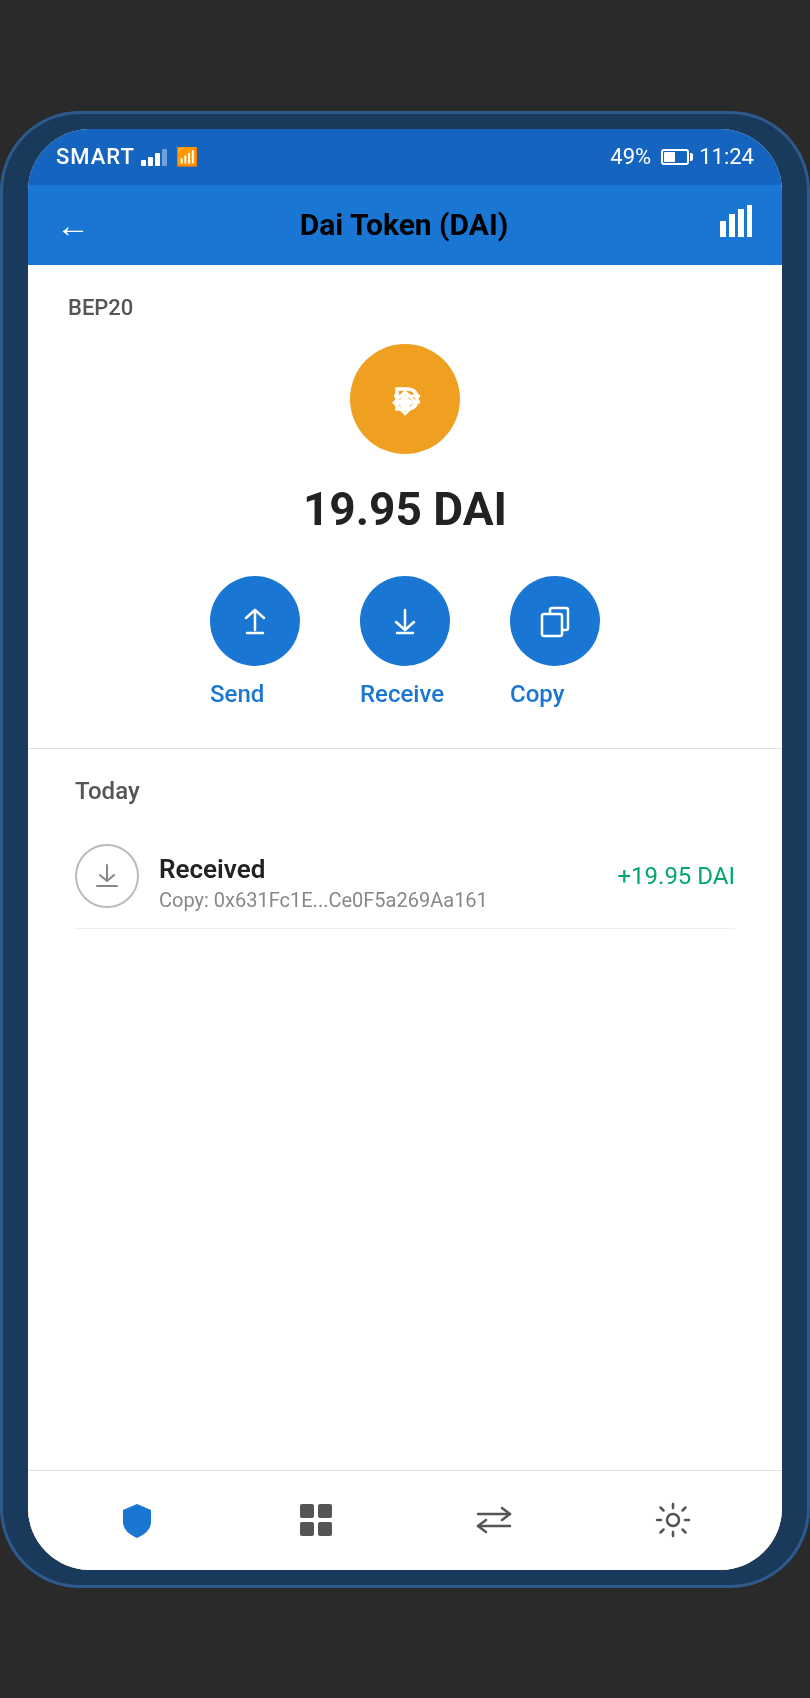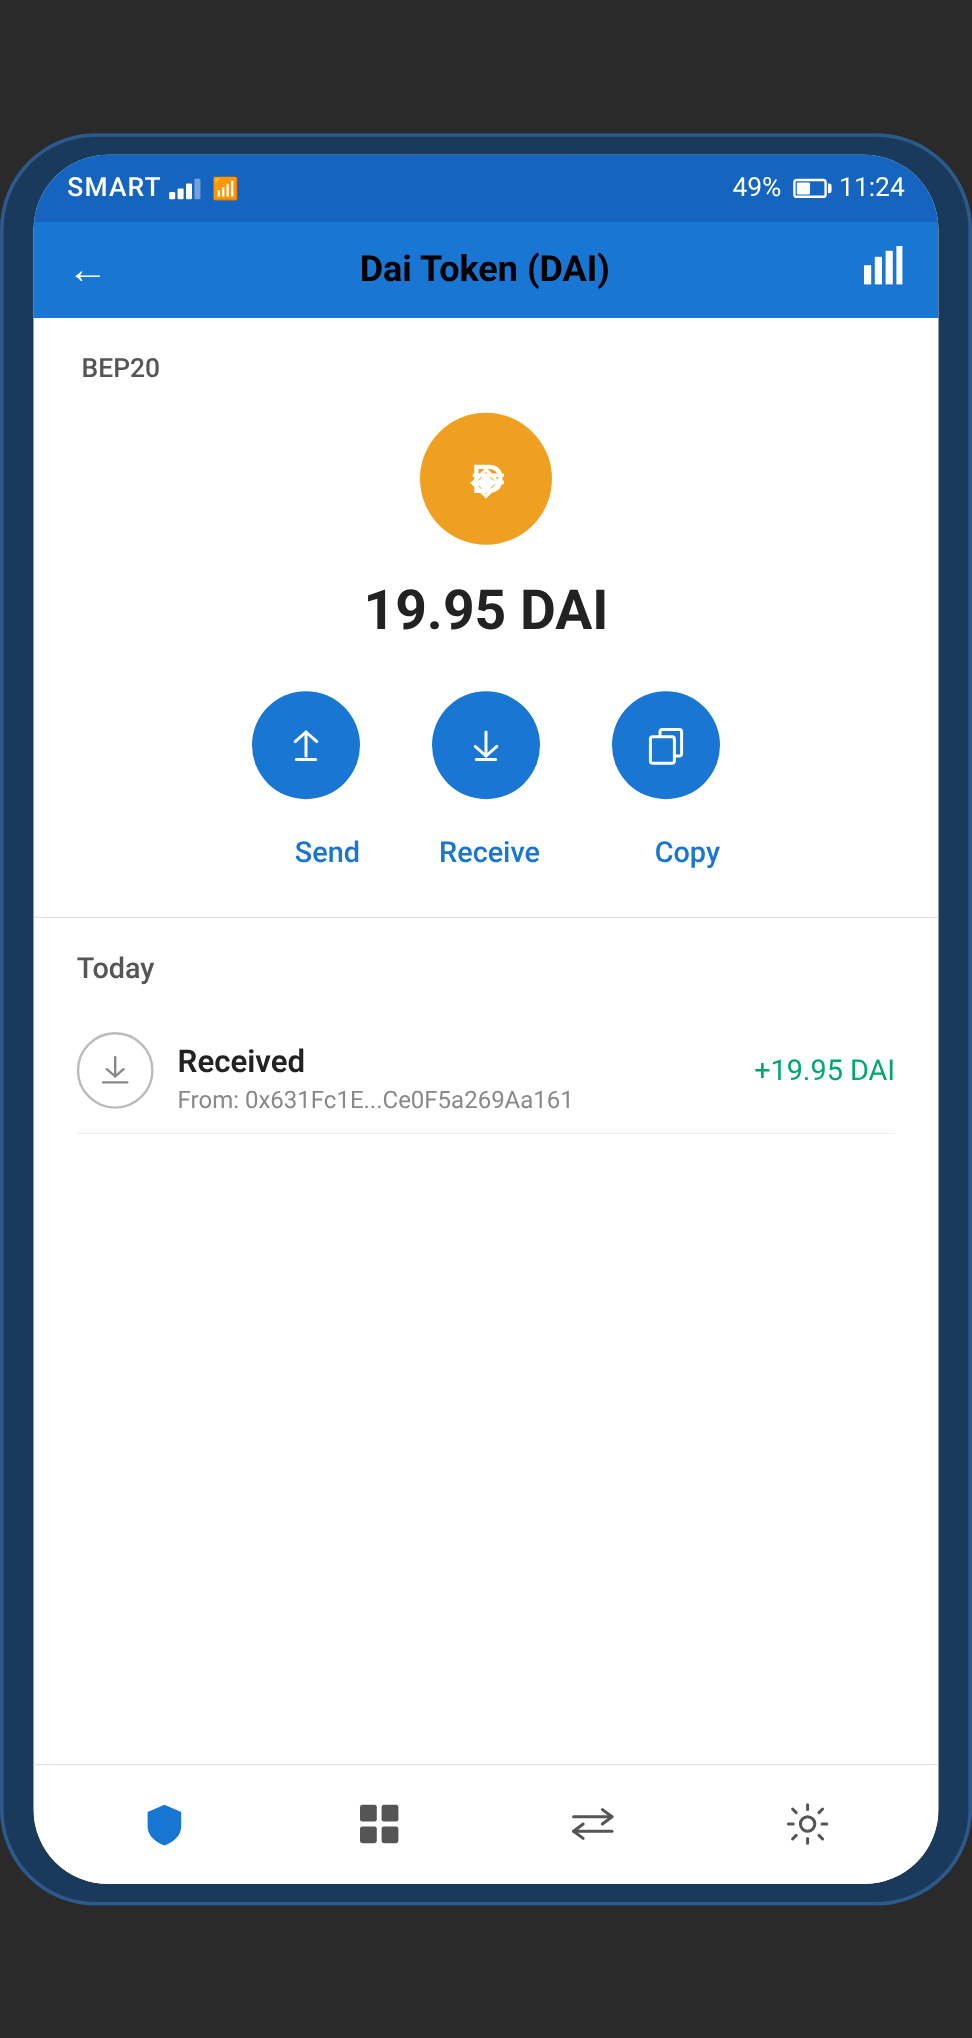--- a/index.html
+++ b/index.html
@@ -213,22 +213,22 @@
     
     .action-buttons {
       display: flex;
       gap: 60px;
       justify-content: center;
     }
 
     .action-btn-wrap {
       display: flex;
       flex-direction: column;
-      align-items: flex-end;
-      gap: 30px;
+      align-items: flex-start;
+      gap: 14px;
     }
 
     .action-btn {
       width: 90px;
       height: 90px;
       border-radius: 50%;
       background: #1976d2;
       border: none;
       cursor: pointer;
       display: flex;
@@ -245,21 +245,21 @@
     }
 
     .action-btn-label {
       color: #1976d2;
       font-size: 24px;
       font-weight: 500;
     }
 
     
     .transactions-section {
-      padding: 28px 36px;
+      padding: 28px 47px;
       flex: 1;
       background: white;
     }
 
     .section-date {
       font-size: 24px;
       color: #555;
       font-weight: 500;
       margin-bottom: 20px;
     }
@@ -447,21 +447,21 @@
         <div class="tx-item">
           <div class="tx-icon">
             <svg viewBox="0 0 30 30">
               <line x1="15" y1="4" x2="15" y2="20" stroke="#888" stroke-width="2" stroke-linecap="round"></line>
               <polyline points="8,14 15,20 22,14" stroke="#888" stroke-width="2" stroke-linecap="round" stroke-linejoin="round" fill="none"></polyline>
               <line x1="5" y1="25" x2="25" y2="25" stroke="#888" stroke-width="2" stroke-linecap="round"></line>
             </svg>
           </div>
           <div class="tx-details">
             <div class="tx-type">Received</div>
-            <div class="tx-from">From: 0x631Fc1E...Ce0F5a269Aa161</div>
+            <div class="tx-from">Copy: 0x631Fc1E...Ce0F5a269Aa161</div>
           </div>
           <div class="tx-amount">+19.95 DAI</div>
         </div>
       </div>
 
       <div class="bottom-nav">
         <div class="nav-item">
           <svg viewBox="0 0 40 40" fill="none">
             <path d="M20 4 L34 10 L34 22 Q34 32 20 38 Q6 32 6 22 L6 10 Z" fill="#1976d2" stroke="none"></path>
           </svg>

